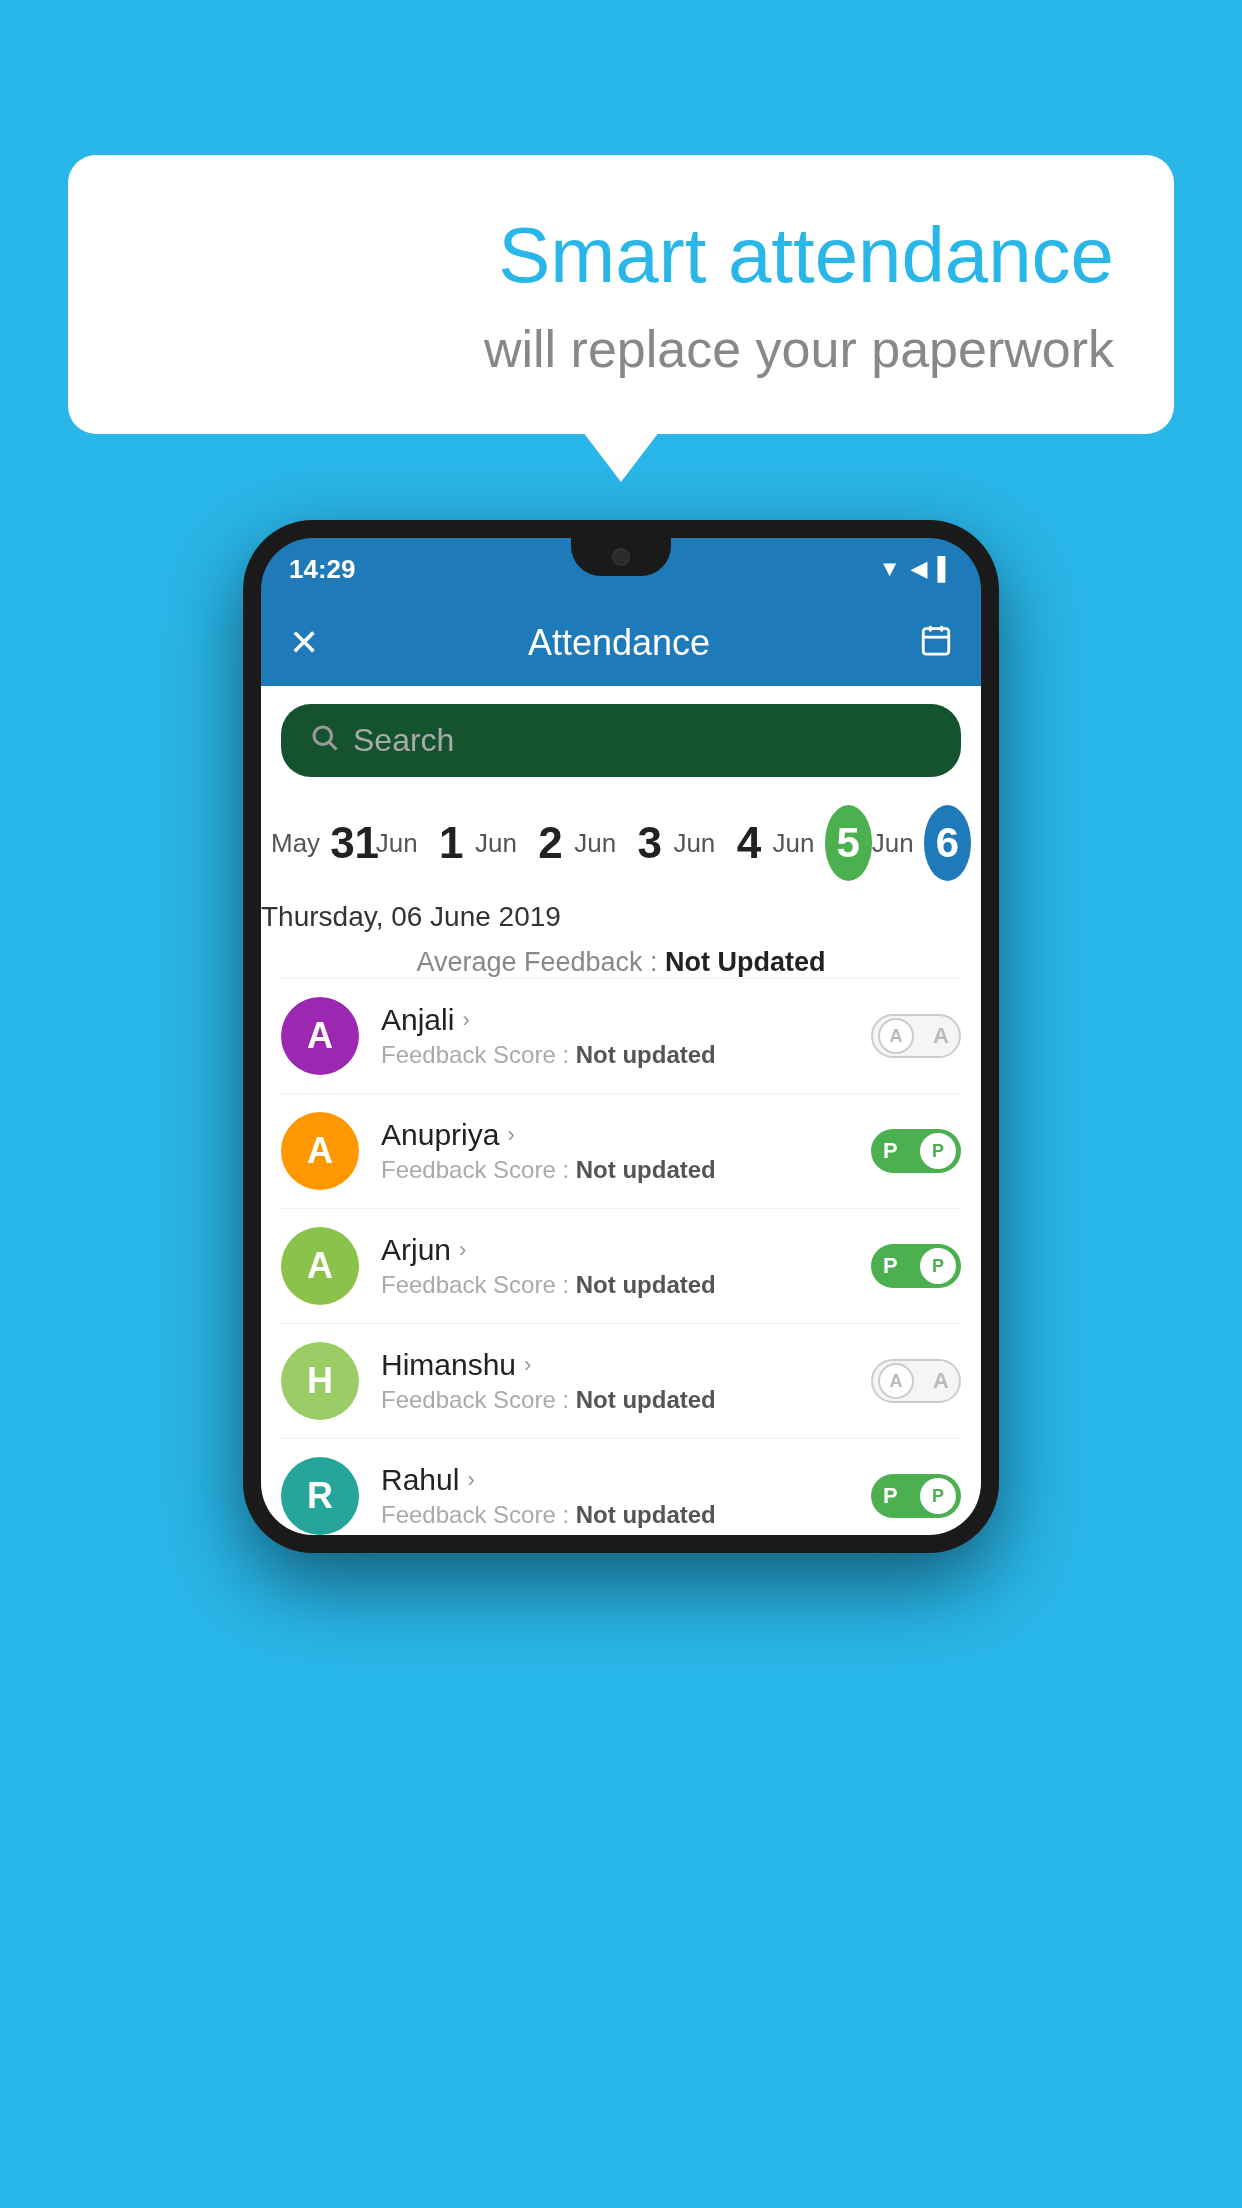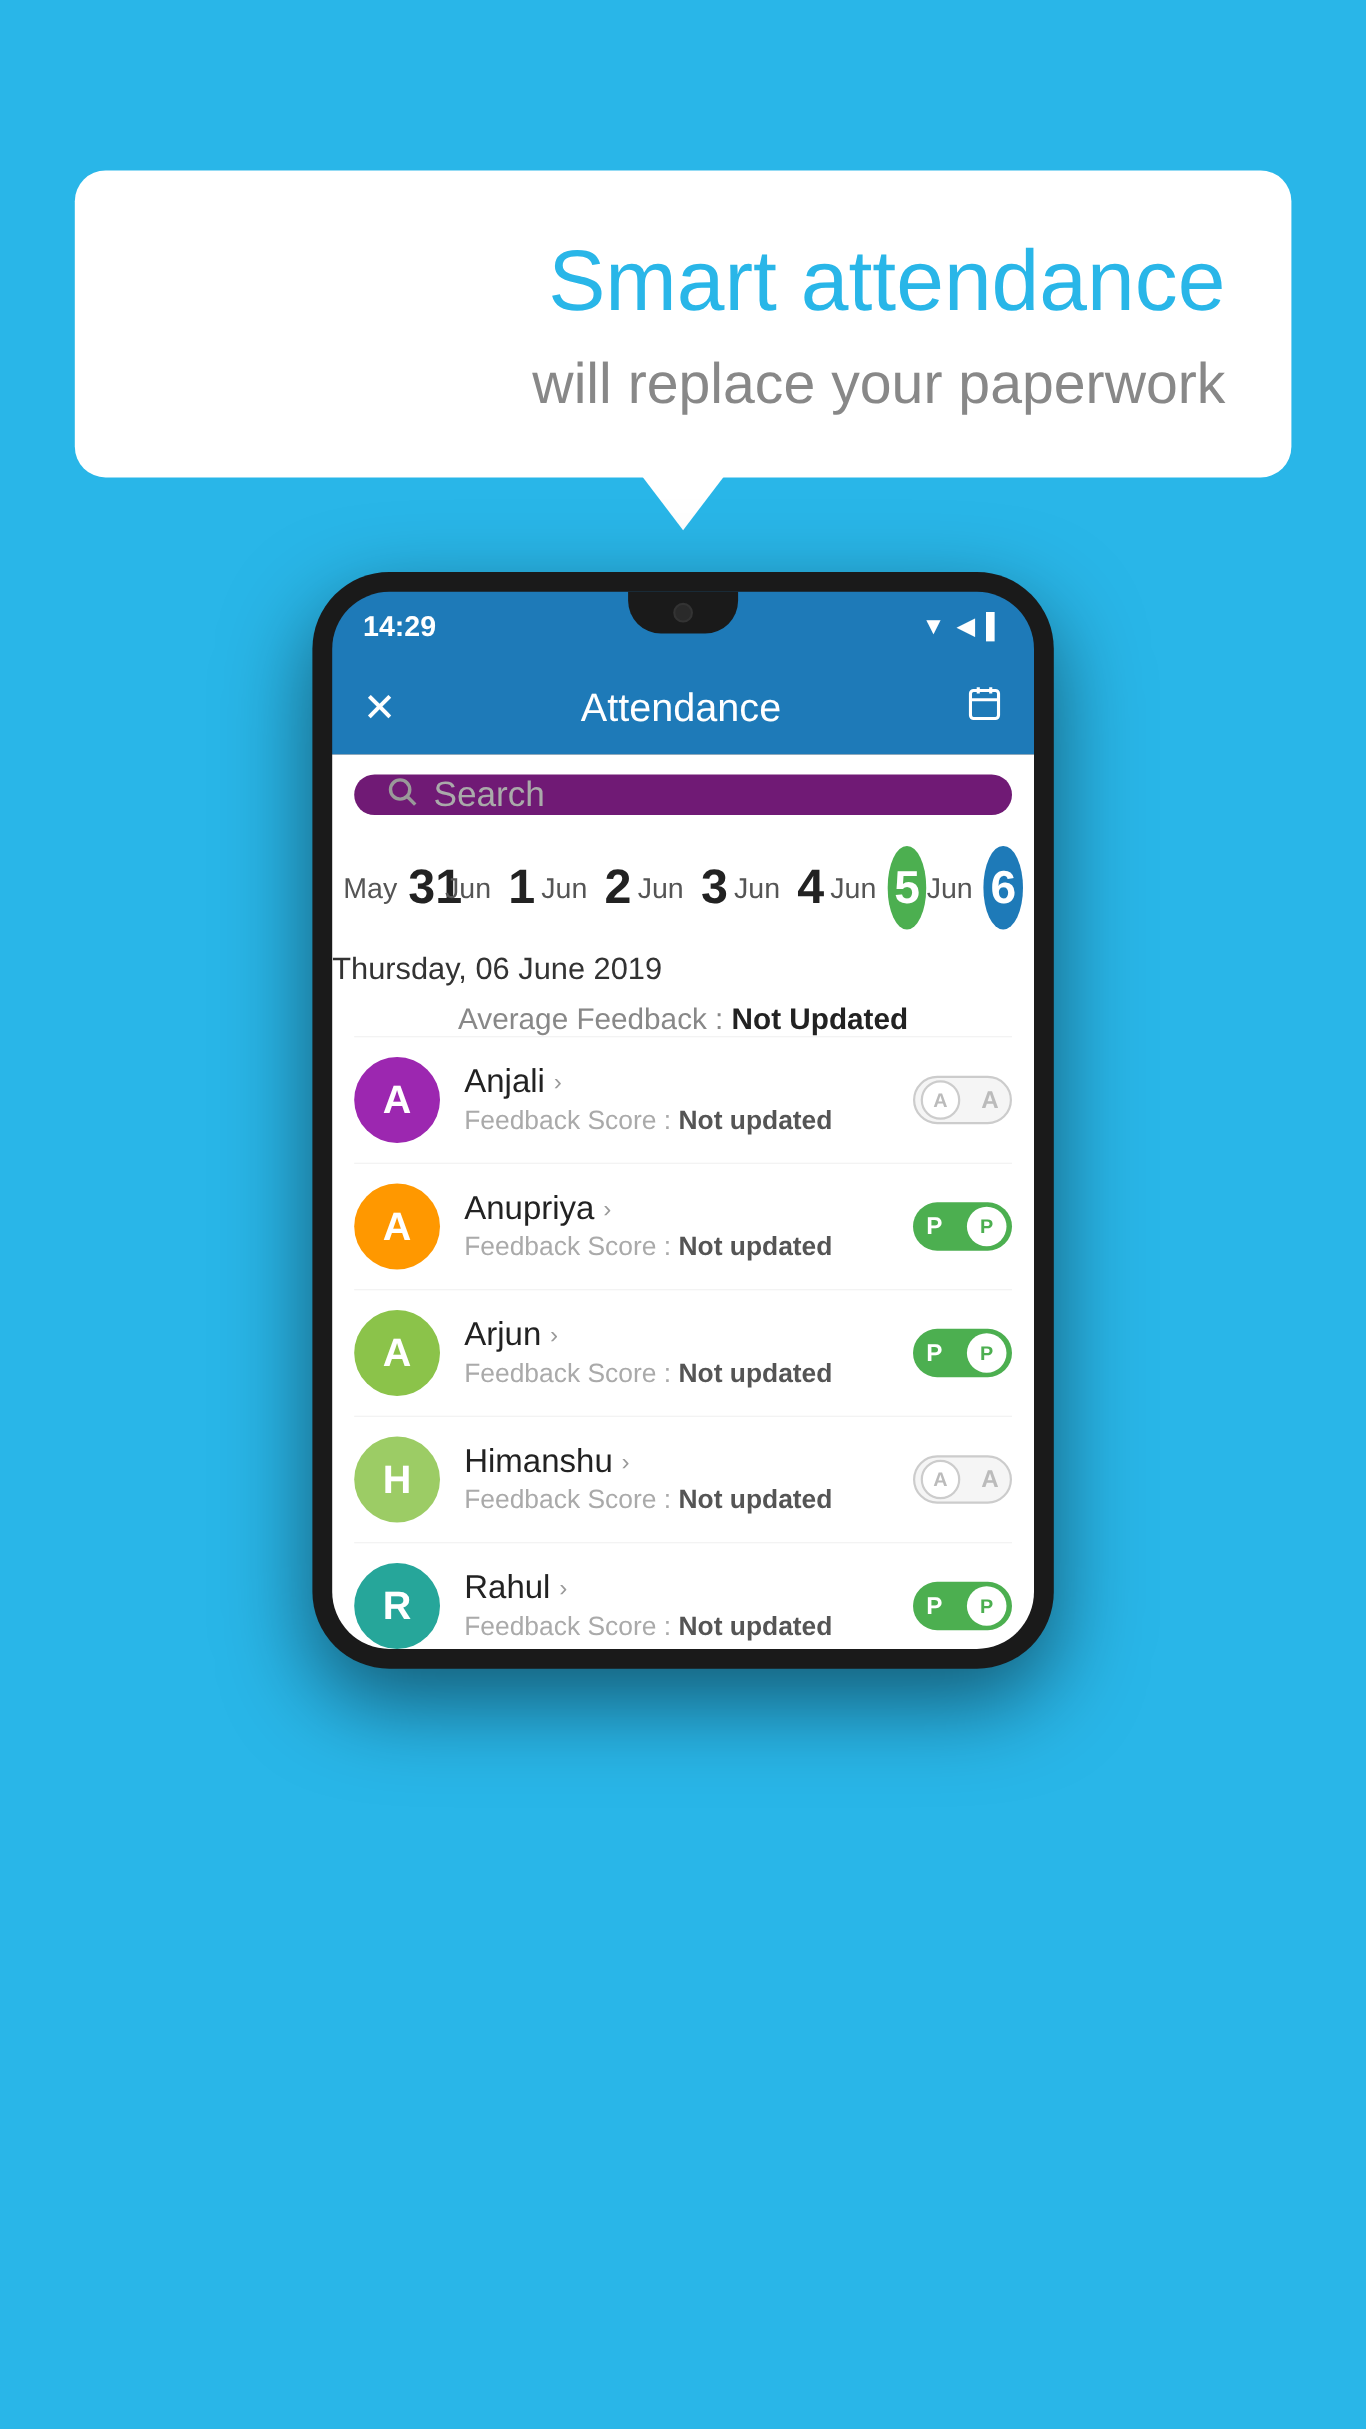--- a/index.html
+++ b/index.html
@@ -54,21 +54,21 @@
       color: #888;
       font-weight: 400;
     }
 
     
     .phone-container {
       position: absolute;
       top: 520px;
       left: 50%;
       transform: translateX(-50%);
-      width: 674px;
+      width: 756px;
     }
 
     .phone-outer {
       background: #1a1a1a;
       border-radius: 70px;
       padding: 18px;
       box-shadow: 0 30px 80px rgba(0,0,0,0.5);
       position: relative;
     }
 
@@ -154,25 +154,25 @@
     
     .phone-screen {
       background: white;
       border-radius: 0 0 52px 52px;
       overflow: hidden;
     }
 
     
     .search-bar {
       margin: 18px 20px 10px;
-      background: #701a75;
+      background: #14532d;
       border-radius: 30px;
       display: flex;
       align-items: center;
-      padding: 0 28px;
+      padding: 18px 28px;
       gap: 14px;
     }
 
     .search-icon {
       color: #999;
       font-size: 28px;
     }
 
     .search-text {
       font-size: 32px;

